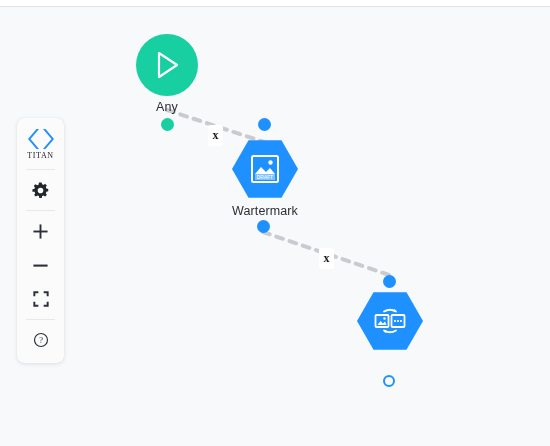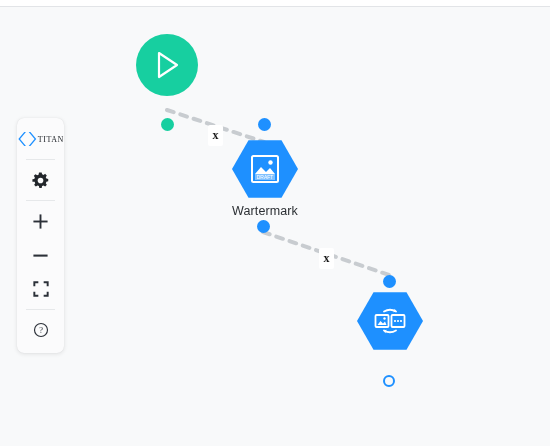--- a/index.html
+++ b/index.html
@@ -142,21 +142,21 @@
     height: 34px;
     display: flex;
     align-items: center;
     justify-content: center;
     cursor: pointer;
   }
   .brand {
     width: 47px;
     padding: 4px 0 6px 0;
     display: flex;
-    flex-direction: row;
+    flex-direction: column;
     align-items: center;
     justify-content: center;
     cursor: pointer;
   }
   .brand-text {
     font-size: 8px;
     letter-spacing: .6px;
     color: #22262b;
     margin-top: 1px;
     font-family: "Liberation Serif", serif;
@@ -189,20 +189,21 @@
     </div>
 
     <div class="node" style="left:107px; top:24px;">
       <div class="node-shape-wrap">
         <div class="circle-node" style="background:#17cfa0;">
           <svg width="30" height="32" viewBox="0 0 30 32">
             <path d="M7 4 L25 16 L7 28 Z" fill="none" stroke="#ffffff" stroke-width="2.2" stroke-linejoin="round"></path>
           </svg>
         </div>
       </div>
+      <div class="node-label">Any</div>
       <div class="port filled-teal" style="left:54px; top:86px;"></div>
     </div>
 
     <div class="node" style="left:205px; top:128px;">
       <div class="port filled-blue" style="left:53px; top:-18px;"></div>
       <div class="node-shape-wrap">
         <div class="hex-node" style="background:#1e90ff;">
           <svg width="32" height="32" viewBox="0 0 32 32">
             <rect x="3" y="3" width="26" height="26" rx="1.5" fill="none" stroke="#ffffff" stroke-width="2"></rect>
             <path d="M6 21 L12 14 L17 19 L21 15 L26 21 Z" fill="#ffffff"></path>

